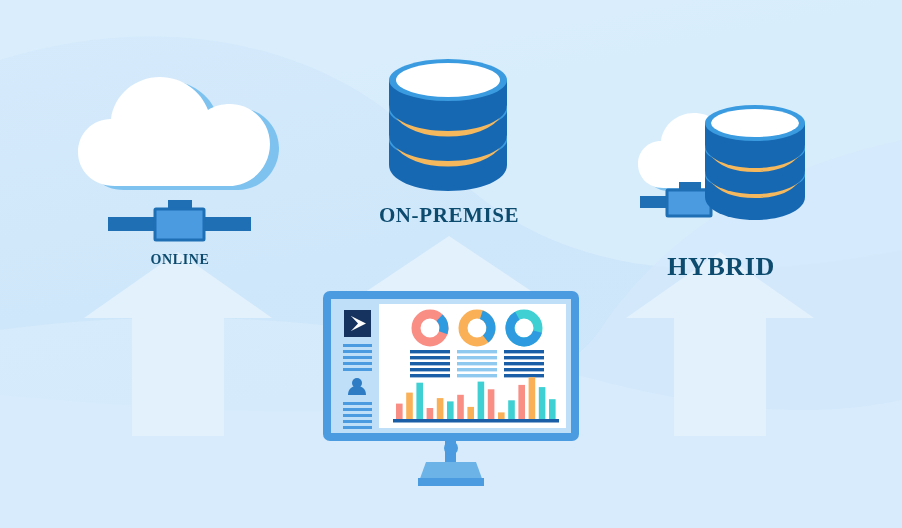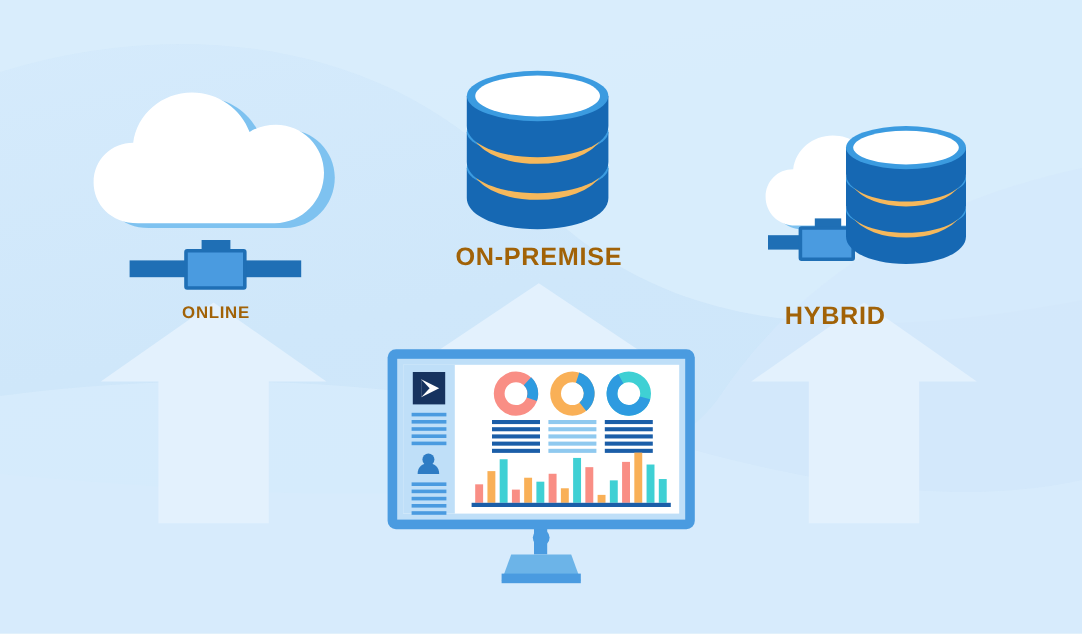--- a/index.html
+++ b/index.html
@@ -19,31 +19,31 @@
   }
   #bg-svg, #art-svg {
     position: absolute;
     left: 0;
     top: 0;
     width: 902px;
     height: 528px;
   }
   .label {
     position: absolute;
-    font-family: Liberation Sans, sans-serif;
+    font-family: Liberation Serif, serif;
     font-weight: bold;
-    color: #a16207;
+    color: #0c4a6e;
     letter-spacing: 0.6px;
     white-space: nowrap;
     text-align: center;
     transform: translateX(-50%);
   }
   #label-online  { left: 180px; top: 252px; font-size: 14px; }
   #label-onprem  { left: 449px; top: 203px; font-size: 21px; }
-  #label-hybrid  { left: 696px; top: 252px; font-size: 21px; }
+  #label-hybrid  { left: 721px; top: 252px; font-size: 26px; }
 </style>
 </head>
 <body>
 
 <div id="stage">
 
   <svg id="bg-svg" viewBox="0 0 902 528">
     <defs>
       <linearGradient id="bgGrad" x1="0" y1="0" x2="0.35" y2="1">
         <stop offset="0%" stop-color="#d6ebfc"></stop>

